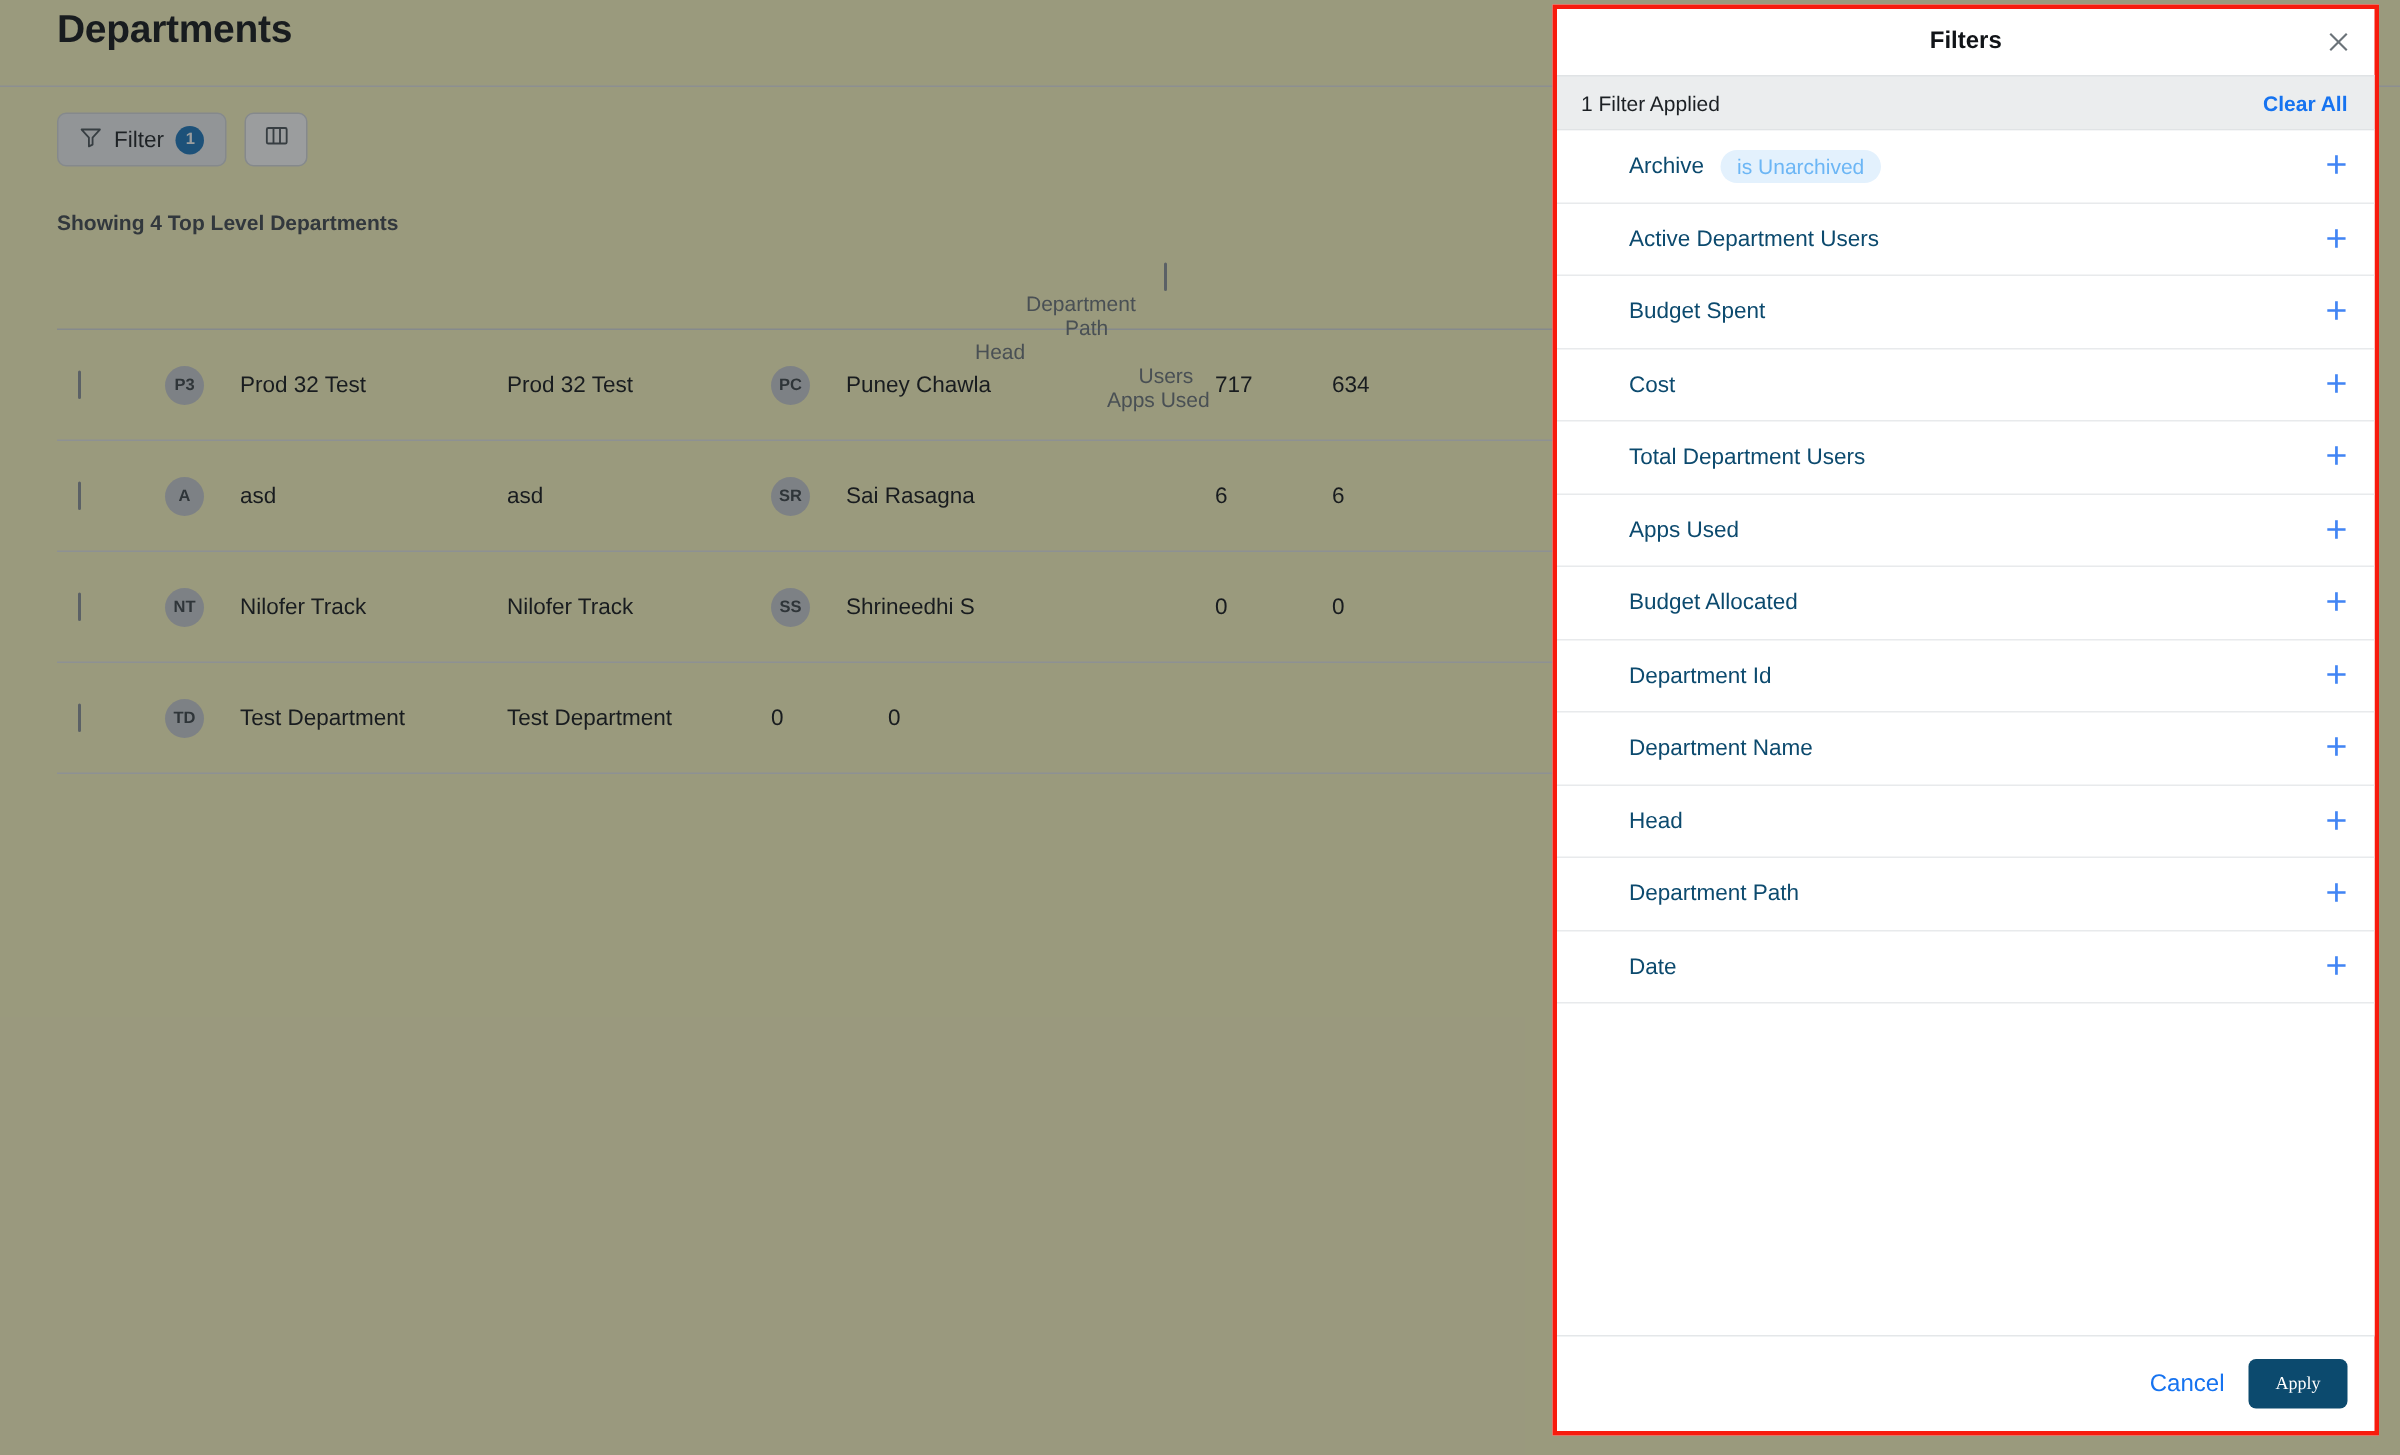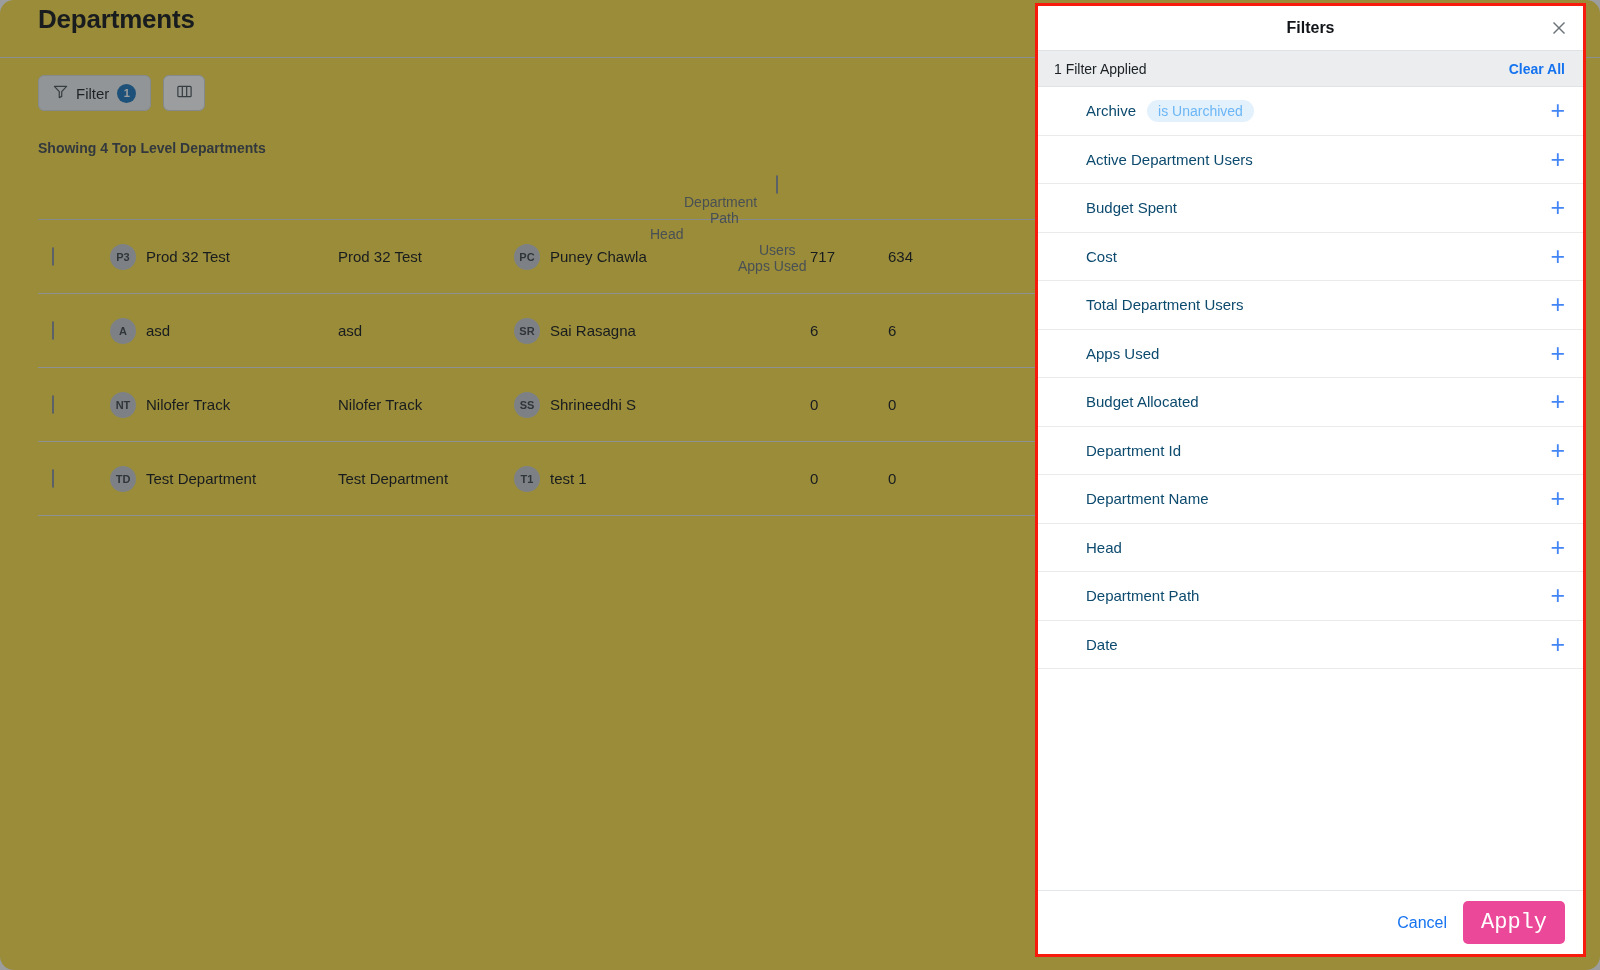--- a/index.html
+++ b/index.html
@@ -5,21 +5,21 @@
   * { box-sizing: border-box; margin: 0; padding: 0; }
   html, body {
     width: 1600px; height: 970px;
     font-family: "Liberation Sans", sans-serif;
     background: #ffffff;
     overflow: hidden;
   }
   #root { position: relative; width: 1600px; height: 970px; }
 
   
-  .page { position: absolute; inset: 0; background: #fde047; border-radius: 14px; }
+  .page { position: absolute; inset: 0; background: #fef9c3; }
 
   .page-title {
     position: absolute; left: 38px; top: 4px;
     font-size: 26px; font-weight: 700; color: #111418;
     letter-spacing: -0.2px;
   }
   .header-rule {
     position: absolute; left: 0; top: 57px; width: 1600px; height: 1px;
     background: #e3e6e8;
   }
@@ -55,21 +55,21 @@
   .trow { display: flex; align-items: center; border-bottom: 1px solid #e6e9eb; }
   .thead { height: 44px; border-bottom: 1px solid #d8dcdf; flex-direction: column; }
   .tbody-row { height: 74px; }
   .c-check { width: 72px; padding-left: 14px; }
   .c-dept  { width: 228px; }
   .c-path  { width: 176px; }
   .c-head  { width: 296px; }
   .c-users { width: 78px; }
   .c-apps  { width: 120px; }
   .th { font-size: 14px; color: #6b7379; }
-  .td { font-size: 15px; color: #111418; display: flex; align-items: center; gap: 10px; }
+  .td { font-size: 15px; color: #111418; display: flex; align-items: center; gap: 24px; }
   .chk {
     width: 16px; height: 16px; border: 1.5px solid #8b9299;
     border-radius: 3px; background: transparent; cursor: pointer;
   }
   .avatar {
     width: 26px; height: 26px; border-radius: 50%;
     background: #c9cdd1; color: #3b4248;
     font-size: 11px; font-weight: 600;
     display: flex; align-items: center; justify-content: center;
     flex: 0 0 auto;
@@ -128,23 +128,23 @@
     border-top: 1px solid #e4e7e9;
     display: flex; align-items: center; justify-content: flex-end;
     gap: 16px; padding-right: 18px;
   }
   .btn-cancel {
     background: none; border: none; cursor: pointer;
     font-size: 16px; color: #1673f0;
     font-family: "Liberation Sans", sans-serif;
   }
   .btn-apply {
-    background: #ec4899; border: none; border-radius: 5px; cursor: pointer;
-    color: #ffffff; font-size: 22px; padding: 9px 18px;
-    font-family: Liberation Mono, monospace;
+    background: #0c4a6e; border: none; border-radius: 5px; cursor: pointer;
+    color: #ffffff; font-size: 12px; padding: 9px 18px;
+    font-family: Liberation Serif, serif;
   }
 </style>
 </head>
 <body>
 
 <div id="root">
 
   <div class="page">
 
     <div class="page-title">Departments</div>
@@ -238,24 +238,20 @@
 
       <div class="trow tbody-row">
         <div class="c-check">
           <span class="chk"></span>
         </div>
         <div class="c-dept td">
           <span class="avatar">TD</span>
           <span>Test Department</span>
         </div>
         <div class="c-path td">Test Department</div>
-        <div class="c-head td">
-          <span class="avatar">T1</span>
-          <span>test 1</span>
-        </div>
         <div class="c-users td">0</div>
         <div class="c-apps td">0</div>
       </div>
     </div>
   </div>
 
   <div class="scrim"></div>
 
   <div class="panel">
 

